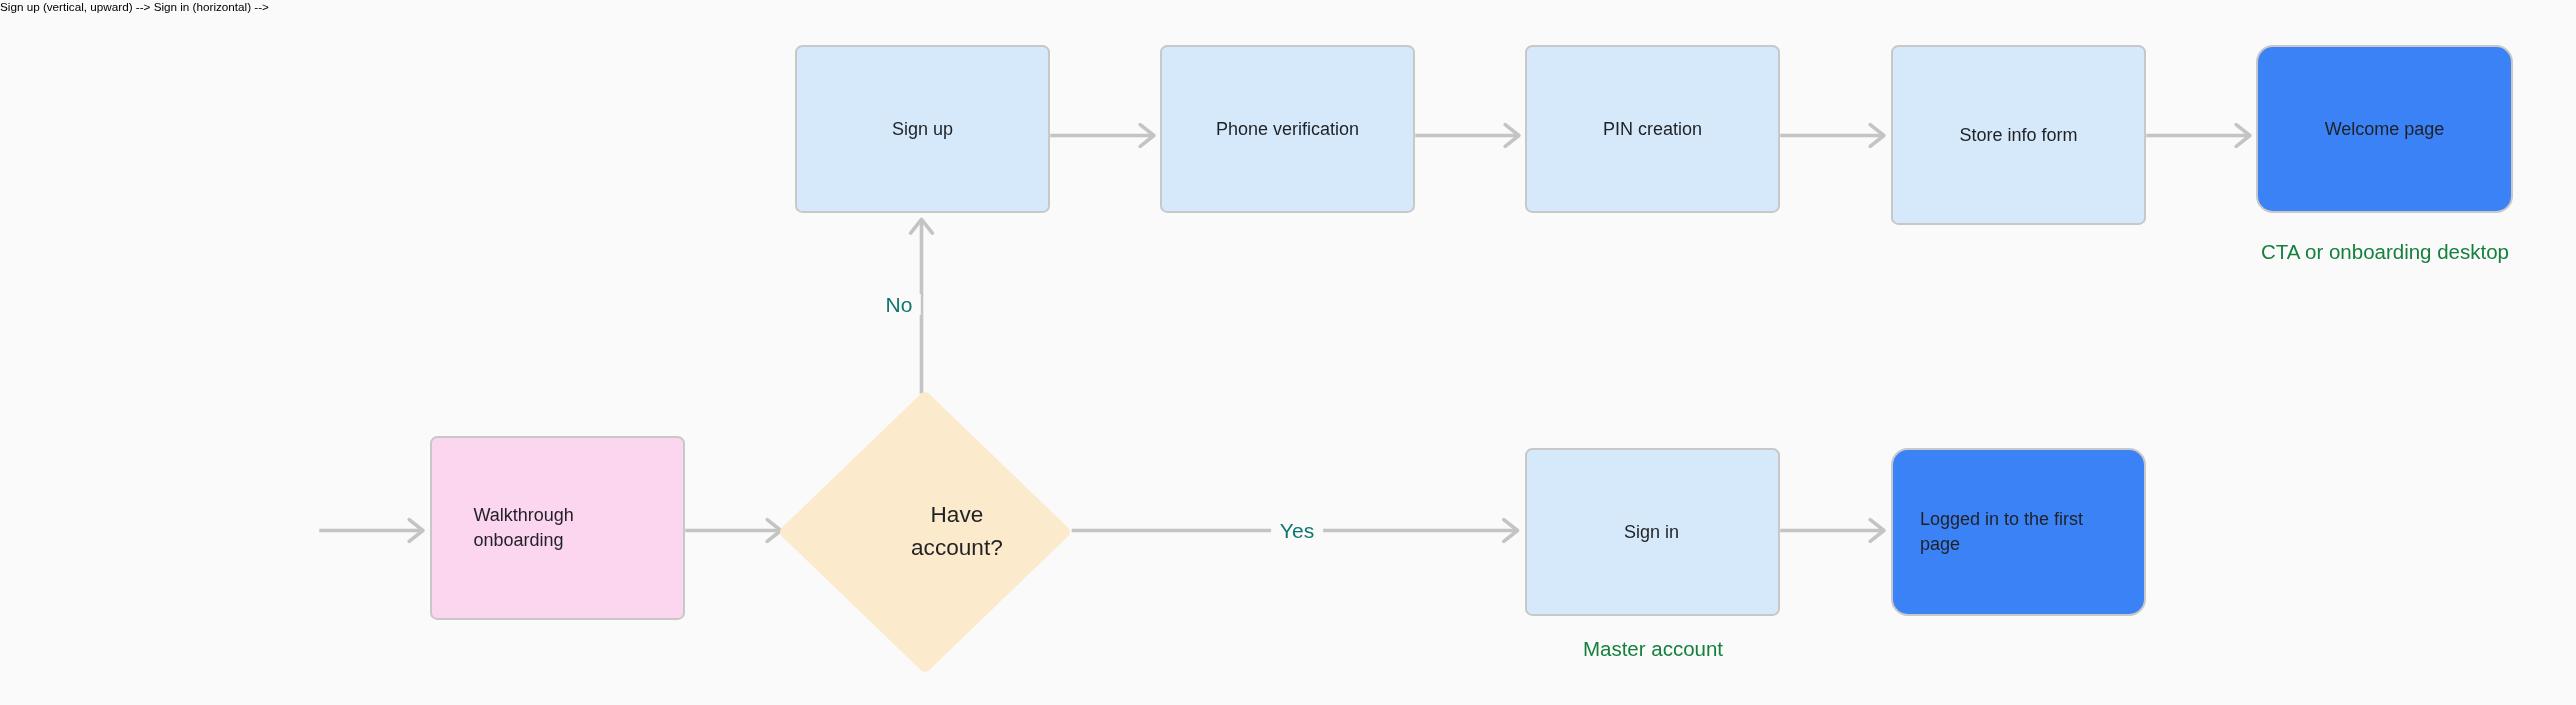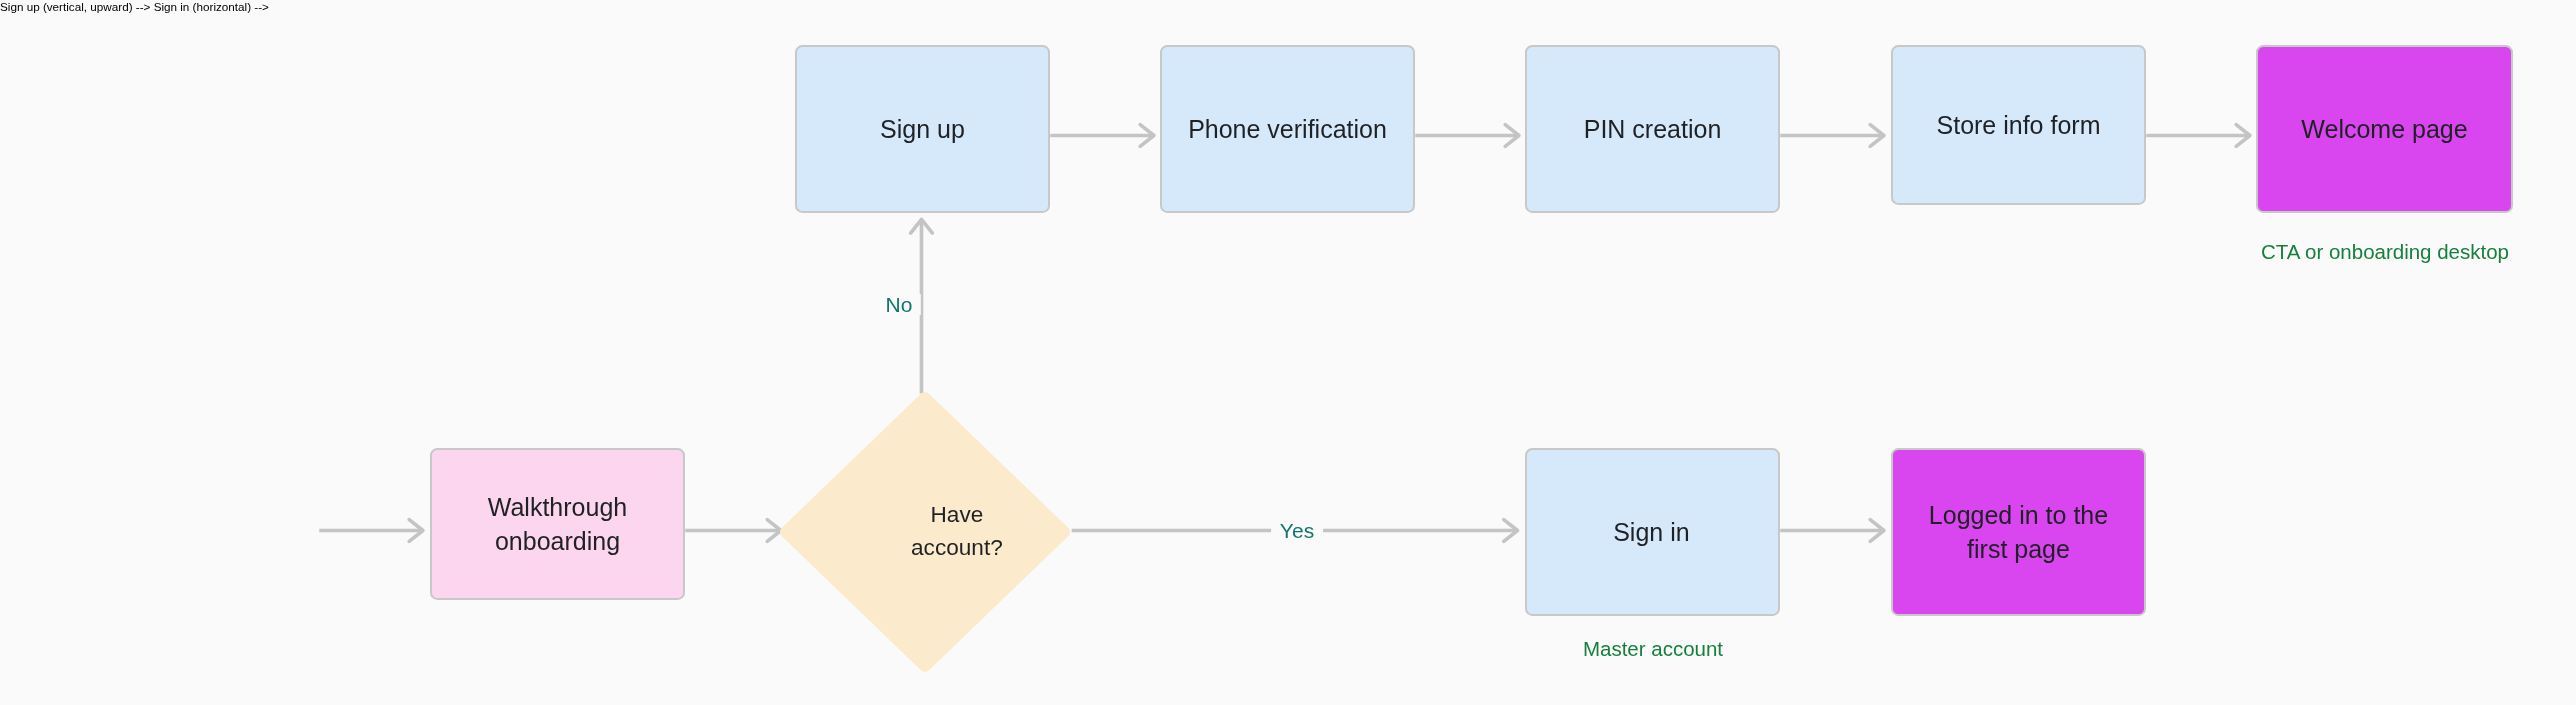--- a/index.html
+++ b/index.html
@@ -18,29 +18,28 @@
     overflow: hidden;
   }
   .node {
     position: absolute;
     box-sizing: border-box;
     border: 2.2px solid #c8c8c8;
     border-radius: 7.3px;
     display: flex;
     align-items: center;
     justify-content: center;
-    text-align: center;
     color: #1f2124;
-    font-size: 25px;
+    font-size: 18px;
     line-height: 1.38;
     padding: 4.4px 10.2px;
   }
   .node.pink  { background: #fcd5ef; }
   .node.blue  { background: #d6e9fb; }
-  .node.green { background: #d946ef; }
+  .node.green { background: #3b82f6; border-radius: 17px; }
 
   .node .label { display: block; }
 
   
   .diamond {
     position: absolute;
     display: flex;
     align-items: center;
     justify-content: flex-end;
   }
@@ -162,21 +161,21 @@
     <svg width="110" height="29" viewBox="0 0 151 40">
       <line x1="0" y1="20" x2="141" y2="20" stroke="#c4c4c4" stroke-width="5"></line>
       <polyline points="124,5 143,20 124,35" fill="none" stroke="#c4c4c4" stroke-width="5" stroke-linecap="round" stroke-linejoin="round"></polyline>
     </svg>
   </div>
 
   
 
   
 
-  <div class="node pink" style="left:430px; top:448px; width:255px; height:152px;">
+  <div class="node pink" style="left:430px; top:436px; width:255px; height:184px;">
     <span class="label" style="max-width:168px;">Walkthrough onboarding</span>
   </div>
 
   
   <div class="diamond" style="left:780px; top:392px; width:290px; height:280px;">
     <svg class="shape" viewBox="0 0 397 383" preserveAspectRatio="none">
       <path d="M 198.5 8 L 389 191.5 L 198.5 375 L 8 191.5 Z" fill="#fceacd" stroke="#fceacd" stroke-width="16" stroke-linejoin="round"></path>
     </svg>
     <div class="dlabel">
       <div>Have</div>
@@ -199,21 +198,21 @@
   </div>
 
   <div class="node blue" style="left:1160px; top:45px; width:255px; height:168px;">
     <span class="label">Phone verification</span>
   </div>
 
   <div class="node blue" style="left:1525px; top:45px; width:255px; height:168px;">
     <span class="label">PIN creation</span>
   </div>
 
-  <div class="node blue" style="left:1891px; top:45px; width:255px; height:160px;">
+  <div class="node blue" style="left:1891px; top:45px; width:255px; height:180px;">
     <span class="label">Store info form</span>
   </div>
 
   <div class="node green" style="left:2256px; top:45px; width:257px; height:168px;">
     <span class="label">Welcome page</span>
   </div>
   <div class="caption" style="left:2385px; top:242px; transform:translate(-50%,0);">CTA or onboarding desktop</div>
 
 </div>
 

